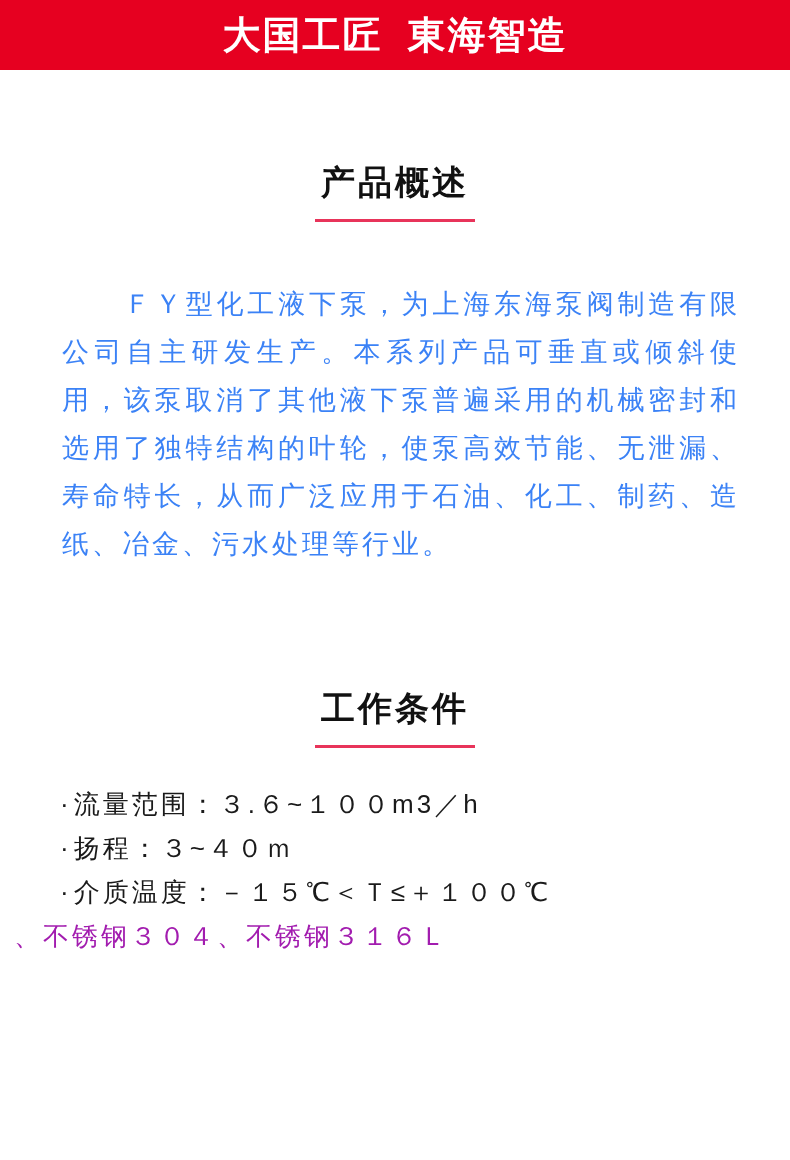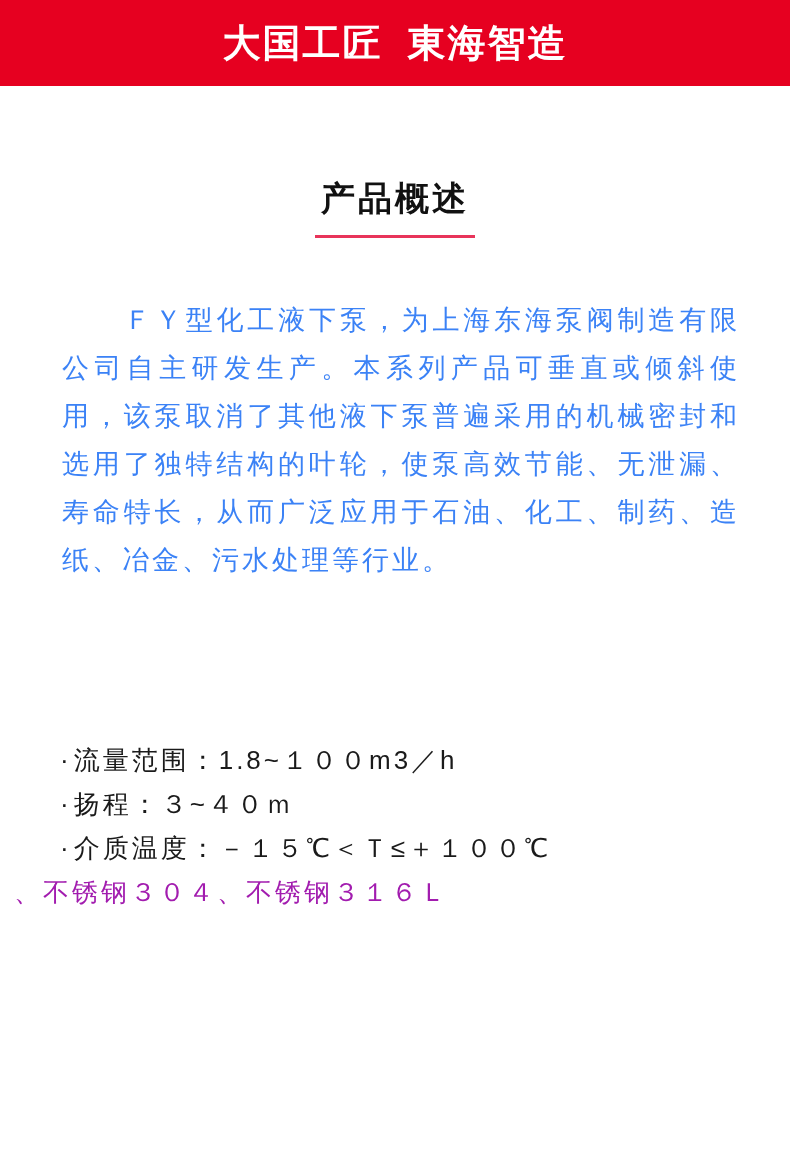--- a/index.html
+++ b/index.html
@@ -13,21 +13,21 @@
     position: relative;
     width: 790px;
     height: 1160px;
     background: #ffffff;
     overflow: hidden;
   }
 
   
   .banner {
     width: 790px;
-    height: 86px;
+    height: 70px;
     background: #e60020;
     display: flex;
     align-items: center;
     justify-content: center;
   }
   .banner-title {
     color: #ffffff;
     font-size: 38px;
     font-weight: bold;
     letter-spacing: 2px;
@@ -117,24 +117,28 @@
       <div class="section-rule"></div>
     </div>
     <div class="overview-wrap">
       <p class="overview-text">ＦＹ型化工液下泵，为上海东海泵阀制造有限公司自主研发生产。本系列产品可垂直或倾斜使用，该泵取消了其他液下泵普遍采用的机械密封和选用了独特结构的叶轮，使泵高效节能、无泄漏、寿命特长，从而广泛应用于石油、化工、制药、造纸、冶金、污水处理等行业。</p>
     </div>
   </div>
 
   <div class="sp-2"></div>
 
   <div class="section">
+    <div class="section-head">
+      <div class="section-title">工作条件</div>
+      <div class="section-rule"></div>
+    </div>
     <div class="cond-wrap">
 
       <div class="cond-item">
-        <span class="cond-bullet">·</span><span>流量范围：1.8~１００m3／h</span>
+        <span class="cond-bullet">·</span><span>流量范围：３.６~１００m3／h</span>
       </div>
 
       <div class="cond-item">
         <span class="cond-bullet">·</span><span>扬程：３~４０ｍ</span>
       </div>
 
 
       <div class="cond-item">
         <span class="cond-bullet">·</span><span>介质温度：－１５℃＜Ｔ≤＋１００℃</span>
       </div>

